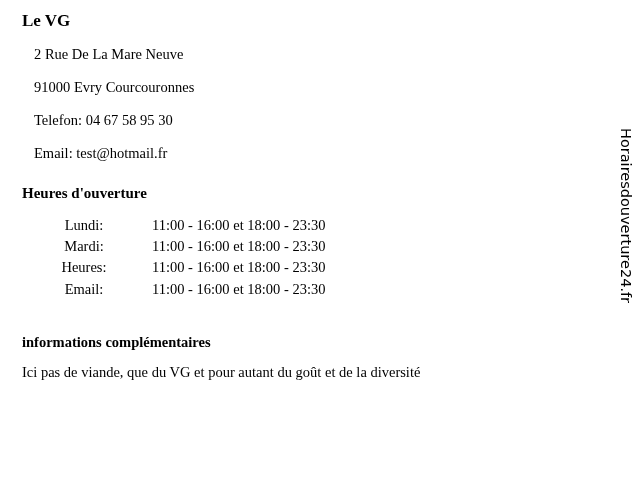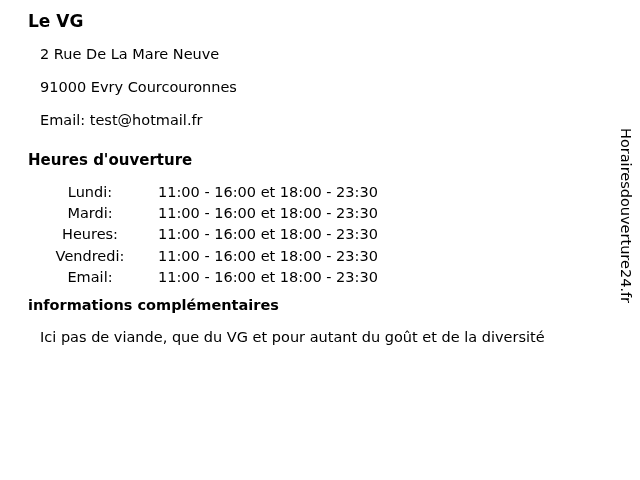--- a/index.html
+++ b/index.html
@@ -17,23 +17,24 @@
   }
   .page {
     position: absolute;
     left: 0;
     top: 0;
     width: 640px;
     height: 480px;
   }
   .content {
     position: absolute;
-    left: 28px;
+    left: 22px;
     top: 10px;
     width: 590px;
+    font-family: Liberation Serif, serif;
   }
   .biz-title {
     font-size: 17px;
     font-weight: bold;
     line-height: 22px;
     margin: 0 0 12px 0;
   }
   .addr-line {
     font-size: 14.5px;
     line-height: 21px;
@@ -56,27 +57,27 @@
     white-space: nowrap;
   }
   table.hours td.day {
     width: 124px;
     padding-right: 6px;
     text-align: center;
   }
   .extra-title {
     font-size: 14.5px;
     font-weight: bold;
-    margin: 7px 0 10px 0;
+    margin: 32px 0 10px 0;
     line-height: 20px;
   }
   .extra-text {
     font-size: 14.5px;
     line-height: 20px;
-    margin: 12px;
+    margin: 0;
   }
   .vertical-brand {
     position: absolute;
     right: 6px;
     top: 128px;
     font-size: 14.5px;
     line-height: 16px;
     writing-mode: vertical-rl;
     text-orientation: mixed;
     white-space: nowrap;
@@ -88,44 +89,41 @@
 
 <div class="page">
 
   <div class="content">
 
     <h1 class="biz-title">Le VG</h1>
 
     <div>
       <p class="addr-line">2 Rue De La Mare Neuve</p>
       <p class="addr-line">91000 Evry Courcouronnes</p>
+      <p class="addr-line">Telefon: 04 67 58 95 30</p>
       <p class="addr-line">Email: test@hotmail.fr</p>
     </div>
 
     <h2 class="section-title">Heures d'ouverture</h2>
 
     <table class="hours">
       <tbody>
         <tr>
           <td class="day">Lundi:</td>
           <td class="time">11:00 - 16:00 et 18:00 - 23:30</td>
         </tr>
         <tr>
           <td class="day">Mardi:</td>
           <td class="time">11:00 - 16:00 et 18:00 - 23:30</td>
         </tr>
         <tr>
           <td class="day">Heures:</td>
           <td class="time">11:00 - 16:00 et 18:00 - 23:30</td>
         </tr>
         <tr>
-          <td class="day">Vendredi:</td>
-          <td class="time">11:00 - 16:00 et 18:00 - 23:30</td>
-        </tr>
-        <tr>
           <td class="day">Email:</td>
           <td class="time">11:00 - 16:00 et 18:00 - 23:30</td>
         </tr>
       </tbody>
     </table>
 
     <h2 class="extra-title">informations complémentaires</h2>
     <p class="extra-text">Ici pas de viande, que du VG et pour autant du goût et de la diversité</p>
 
   </div>

